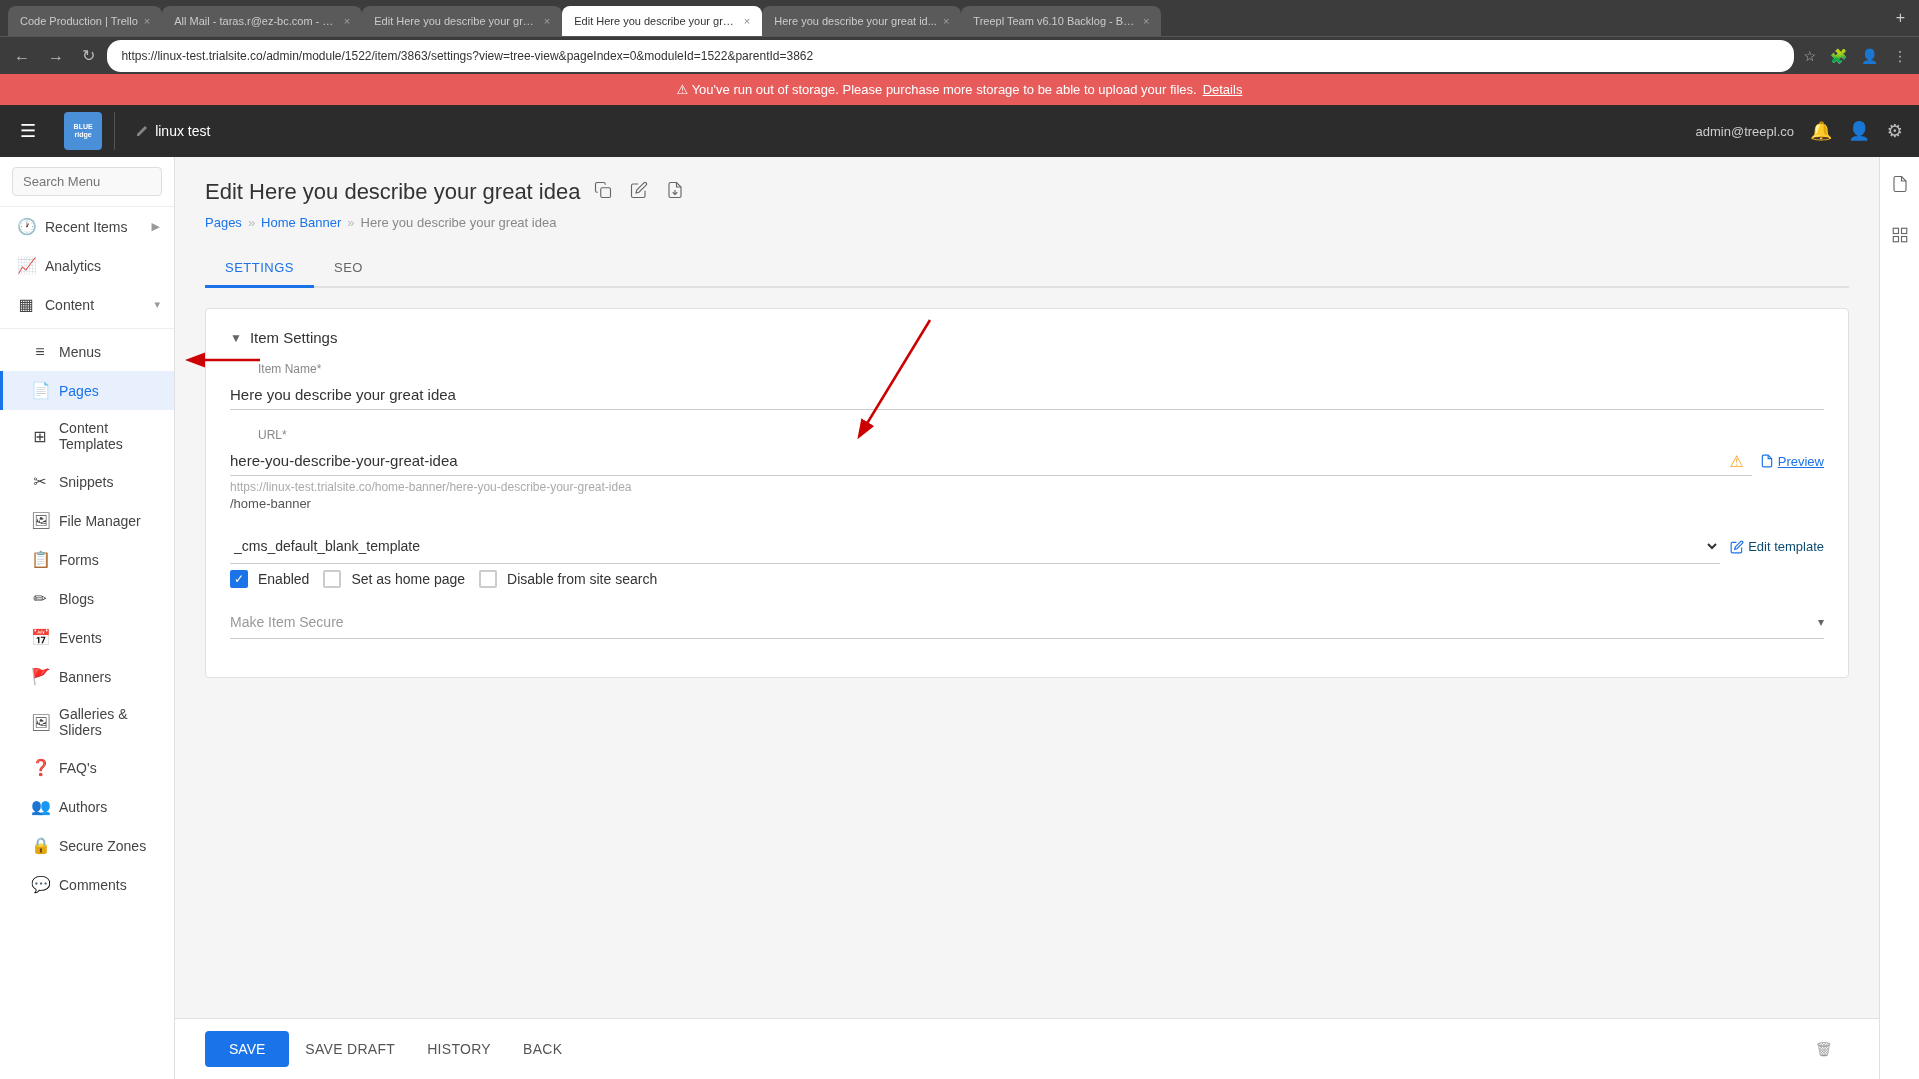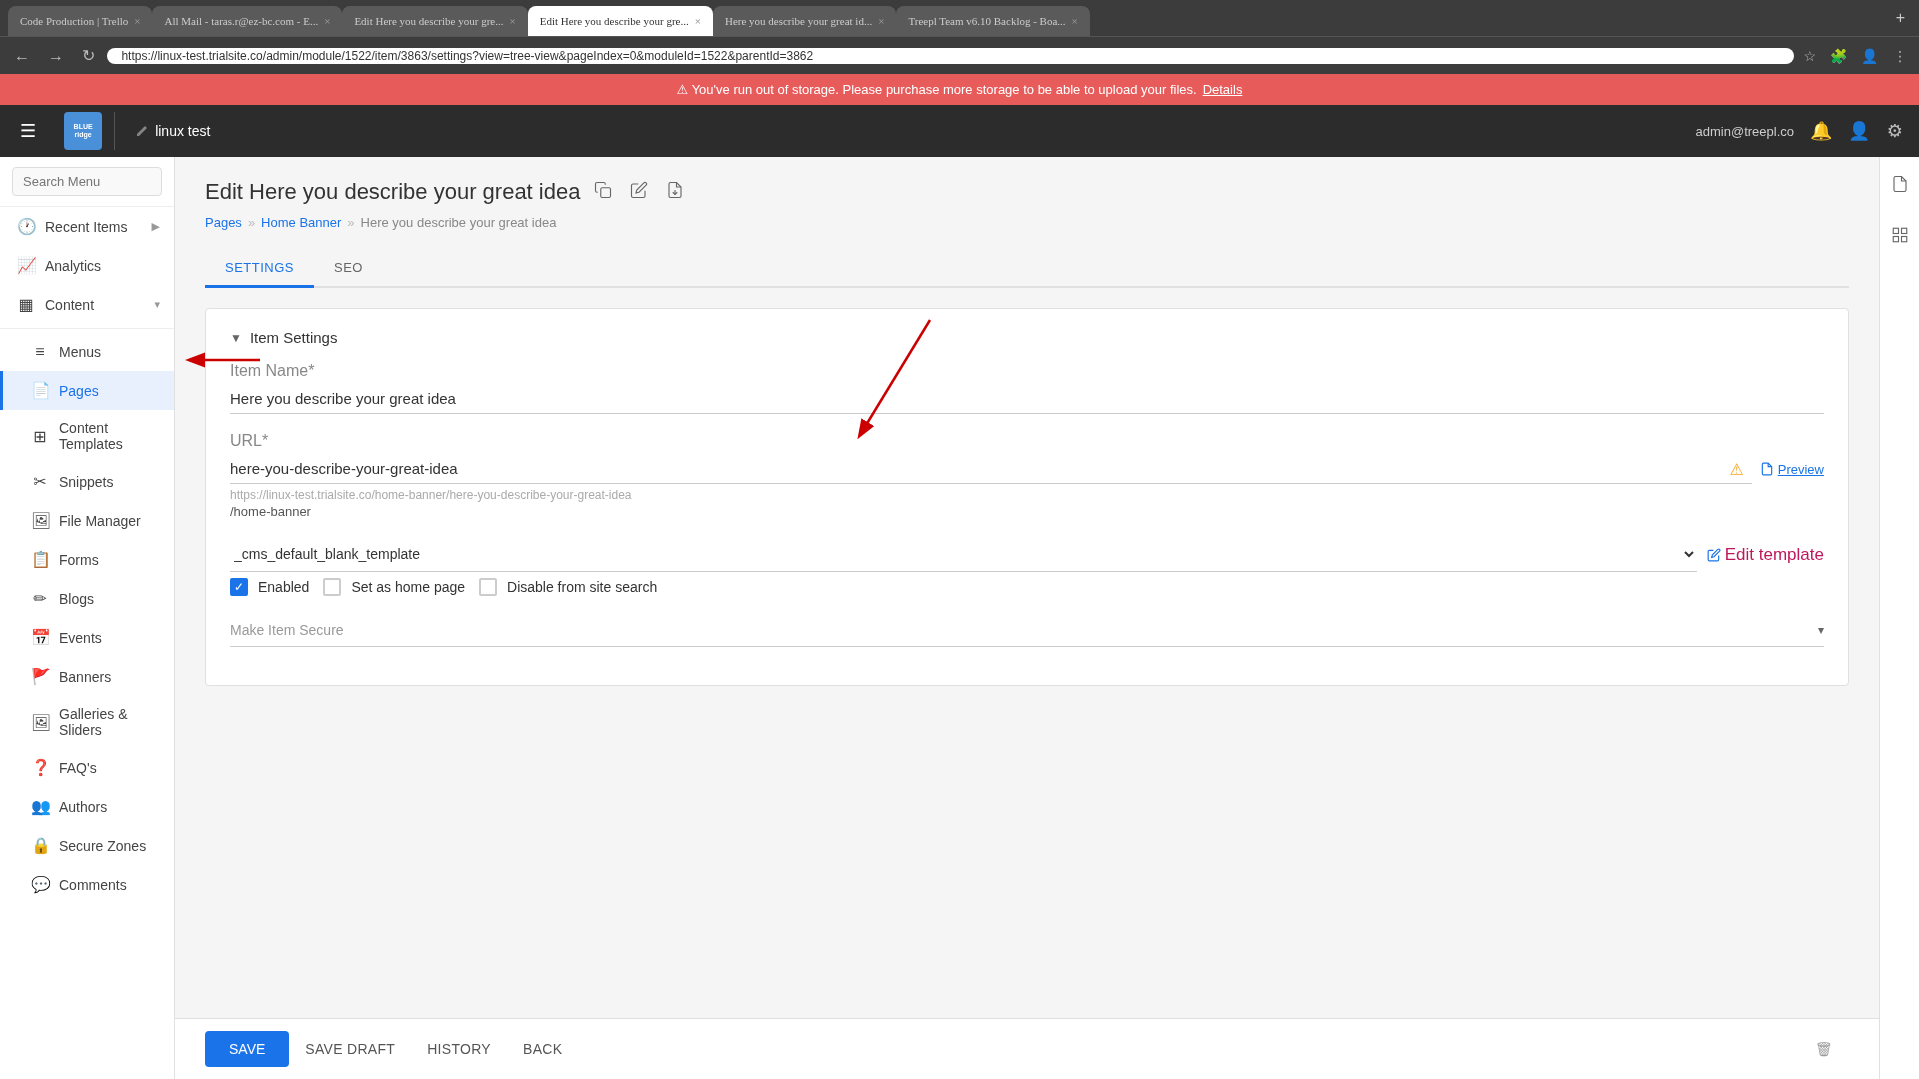--- a/index.html
+++ b/index.html
@@ -1,30 +1,30 @@
 <!DOCTYPE html>
 <html><head>
   <meta charset="utf-8">
   <style>
     * { box-sizing: border-box; margin: 0; padding: 0; }
     body { font-family: 'Segoe UI', Arial, sans-serif; font-size: 14px; background: #f5f5f5; color: #333; height: 1079px; overflow: hidden; display: flex; flex-direction: column; }
 
     
     .browser-chrome { background: #3c3c3c; height: 36px; display: flex; align-items: center; padding: 0 8px; gap: 4px; flex-shrink: 0; }
-    .browser-tabs { display: flex; align-items: flex-end; height: 36px; flex: 1; overflow: hidden; font-family: Liberation Serif, serif; }
+    .browser-tabs { display: flex; align-items: flex-end; height: 36px; flex: 1; overflow: hidden; }
     .browser-tab { background: #5a5a5a; color: #ccc; font-size: 12px; padding: 6px 12px; border-radius: 8px 8px 0 0; display: flex; align-items: center; gap: 6px; max-width: 200px; min-width: 120px; cursor: pointer; height: 30px; }
     .browser-tab.active { background: #fff; color: #333; }
     .browser-tab .tab-title { overflow: hidden; text-overflow: ellipsis; white-space: nowrap; font-size: 11px; }
     .browser-tab .tab-close { margin-left: auto; opacity: 0.6; cursor: pointer; font-size: 11px; }
     .tab-new { background: transparent; color: #ccc; border: none; font-size: 16px; cursor: pointer; padding: 0 6px; }
 
     
     .address-bar-row { background: #3c3c3c; height: 38px; display: flex; align-items: center; padding: 4px 8px; gap: 6px; flex-shrink: 0; border-top: 1px solid #555; }
     .nav-btn { background: none; border: none; color: #bbb; cursor: pointer; font-size: 16px; padding: 2px 6px; border-radius: 3px; }
-    .address-input { flex: 1; height: 16px; border-radius: 14px; border: none; background: #fff; padding: 0 14px; font-size: 12px; color: #333; outline: none; }
+    .address-input { flex: 1; height: 32px; border-radius: 14px; border: none; background: #fff; padding: 0 14px; font-size: 12px; color: #333; outline: none; }
     .browser-actions { display: flex; gap: 6px; align-items: center; }
     .browser-action-btn { background: none; border: none; color: #bbb; cursor: pointer; font-size: 14px; padding: 2px 4px; }
 
     
     .alert-banner { background: #e85b5b; color: #fff; text-align: center; padding: 8px 16px; font-size: 13px; flex-shrink: 0; display: flex; align-items: center; justify-content: center; gap: 6px; }
     .alert-banner a { color: #fff; text-decoration: underline; }
 
     
     .app-container { display: flex; flex-direction: column; flex: 1; overflow: hidden; }
     .app-topbar { background: #2c2c2c; height: 52px; display: flex; align-items: center; padding: 0 16px; flex-shrink: 0; gap: 12px; }
@@ -72,34 +72,34 @@
     .tab-btn.active { color: #1a73e8; border-bottom-color: #1a73e8; }
 
     
     .settings-card { background: #fff; border: 1px solid #e0e0e0; border-radius: 4px; padding: 20px 24px; margin-bottom: 20px; }
     .card-section-header { display: flex; align-items: center; gap: 8px; margin-bottom: 16px; cursor: pointer; }
     .card-section-header .chevron { font-size: 12px; color: #666; }
     .card-section-title { font-size: 15px; font-weight: 500; color: #333; }
 
     
     .form-group { margin-bottom: 18px; }
-    .form-label { font-size: 16px; color: #888; margin-bottom: 4px; display: block; }
+    .form-label { font-size: 12px; color: #888; margin-bottom: 4px; display: block; margin-left: 28px; }
     .form-input { width: 100%; border: none; border-bottom: 1px solid #ccc; padding: 6px 0; font-size: 15px; color: #333; outline: none; background: transparent; }
 
     .url-row { display: flex; align-items: center; gap: 8px; }
     .url-input-wrap { flex: 1; position: relative; }
     .url-warning { position: absolute; right: 8px; top: 50%; transform: translateY(-50%); color: #f5a623; font-size: 16px; }
     .preview-link { color: #1a73e8; font-size: 13px; display: flex; align-items: center; gap: 4px; cursor: pointer; white-space: nowrap; }
     .url-display { font-size: 12px; color: #aaa; margin-top: 4px; }
     .url-path { font-size: 13px; color: #555; margin-top: 2px; }
 
     
     .template-row { display: flex; align-items: center; gap: 10px; margin-bottom: 6px; }
     .template-select { flex: 1; border: none; border-bottom: 1px solid #ccc; padding: 8px 0; font-size: 14px; color: #333; background: transparent; outline: none; cursor: pointer; }
-    .edit-template-link { color: #be185d; font-size: 17px; display: flex; align-items: center; gap: 4px; cursor: pointer; white-space: nowrap; text-decoration: none; }
+    .edit-template-link { color: #0c4a6e; font-size: 13px; display: flex; align-items: center; gap: 4px; cursor: pointer; white-space: nowrap; text-decoration: none; }
 
     
     .checkbox-group { display: flex; flex-direction: row; gap: 14px; margin-bottom: 18px; }
     .checkbox-item { display: flex; align-items: center; gap: 10px; cursor: pointer; font-size: 14px; color: #333; }
     .checkbox-box { width: 18px; height: 18px; border: 2px solid #ccc; border-radius: 2px; display: flex; align-items: center; justify-content: center; flex-shrink: 0; }
     .checkbox-box.checked { background: #1a73e8; border-color: #1a73e8; }
     .checkbox-box.checked::after { content: '✓'; color: #fff; font-size: 12px; }
 
     
     .action-bar { background: #fff; border-top: 1px solid #e0e0e0; padding: 12px 30px; display: flex; align-items: center; gap: 0; flex-shrink: 0; }

